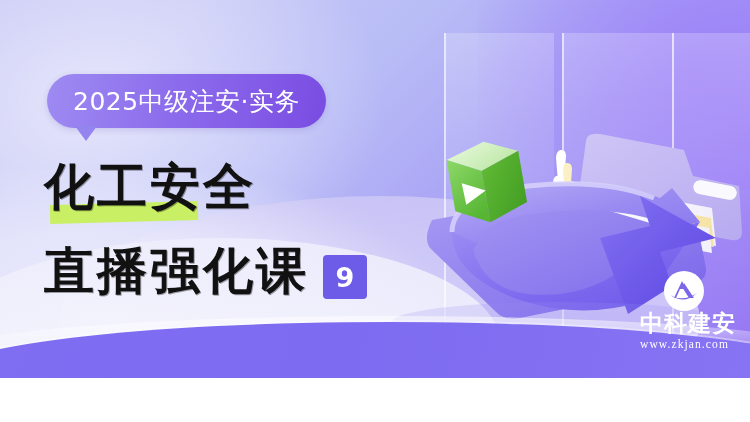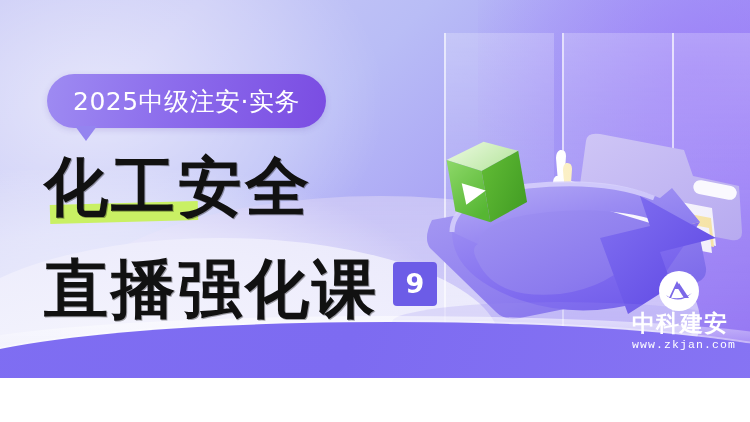--- a/index.html
+++ b/index.html
@@ -147,37 +147,37 @@
   }
 
   
   .headline { position: absolute; left: 44px; top: 148px; }
   .line { position: relative; height: 78px; }
   .line-text {
     position: relative;
     z-index: 2;
     display: inline-block;
     color: #111111;
-    font-size: 64px;
+    font-size: 50px;
     line-height: 78px;
     font-weight: 700;
     letter-spacing: 3px;
     white-space: nowrap;
     font-family: Liberation Sans, sans-serif;
     text-shadow: 1px 1px 0 rgba(0,0,0,0.35);
   }
   .hl-bar {
     position: absolute;
     z-index: 1;
     left: 6px; top: 55px;
     width: 148px; height: 19px;
     background: #c9f064;
     transform: rotate(-1.6deg);
   }
-  .line2 { margin-top: 24px; display: flex; align-items: center; }
+  .line2 { margin-top: 6px; display: flex; align-items: flex-end; }
   .num-badge {
     margin-left: 14px;
     margin-bottom: 11px;
     width: 44px; height: 44px;
     border-radius: 4px;
     background: #6c5ce7;
     display: flex;
     align-items: center;
     justify-content: center;
   }
@@ -215,21 +215,21 @@
     letter-spacing: 1px;
     line-height: 25px;
     font-family: "DejaVu Sans", "Liberation Sans", sans-serif;
   }
   .logo-url {
     color: #ffffff;
     font-size: 11.5px;
     letter-spacing: 1.1px;
     line-height: 15px;
     margin-top: 1px;
-    font-family: Liberation Mono, monospace;
+    font-family: Liberation Serif, serif;
   }
 </style>
 </head>
 <body>
 
 <div id="banner">
 
   <div class="bg-wash-left"></div>
   <div class="bg-wash-topright"></div>
   <div class="bg-ellipse"></div>

